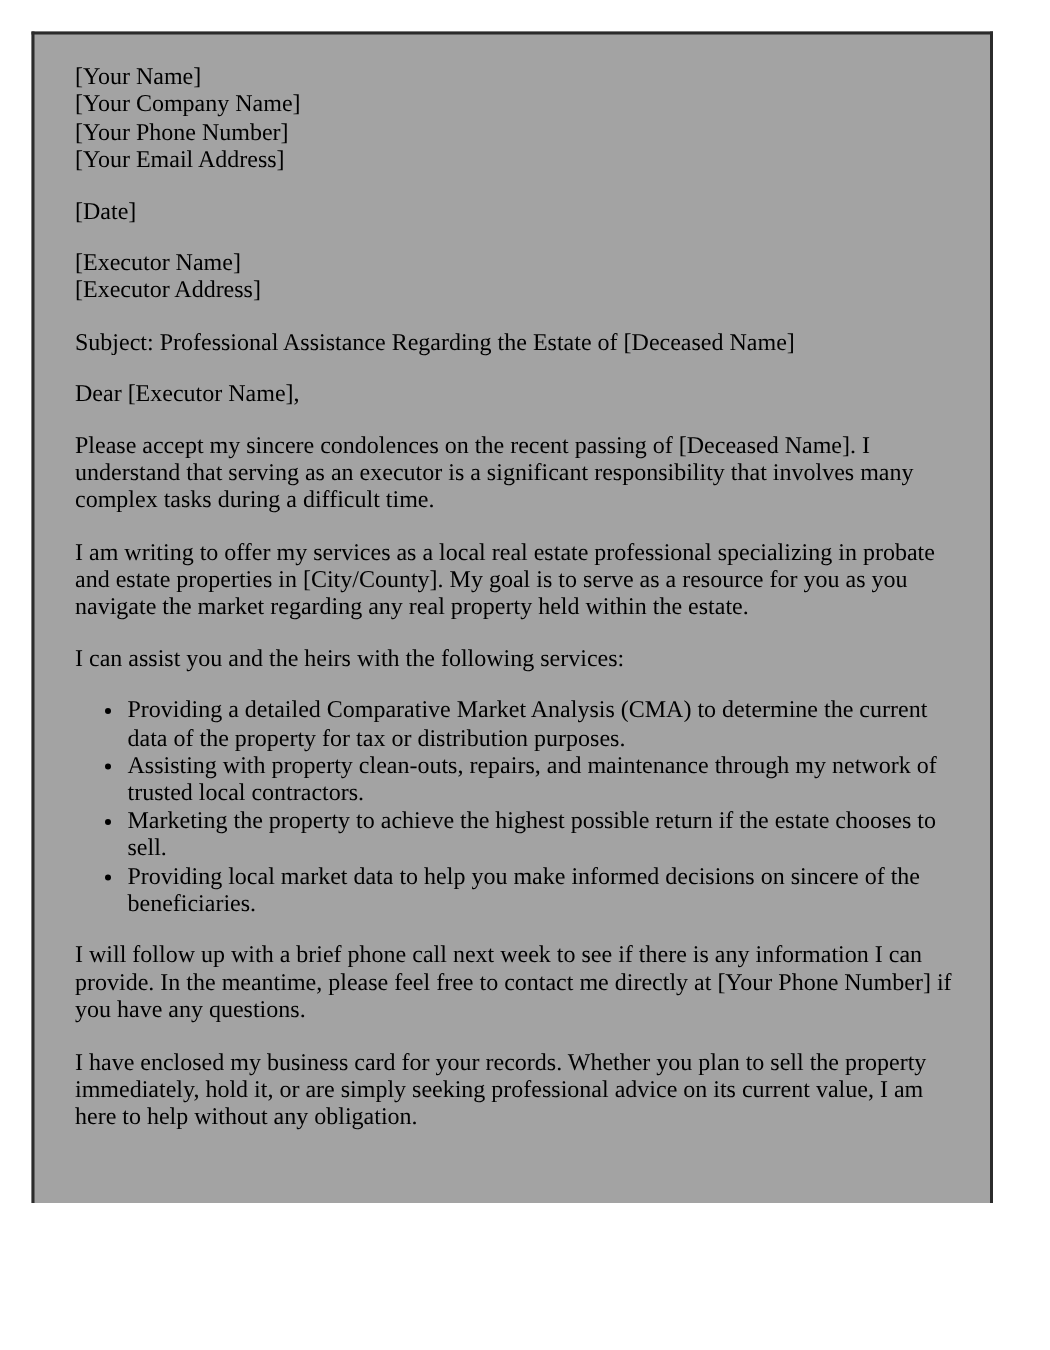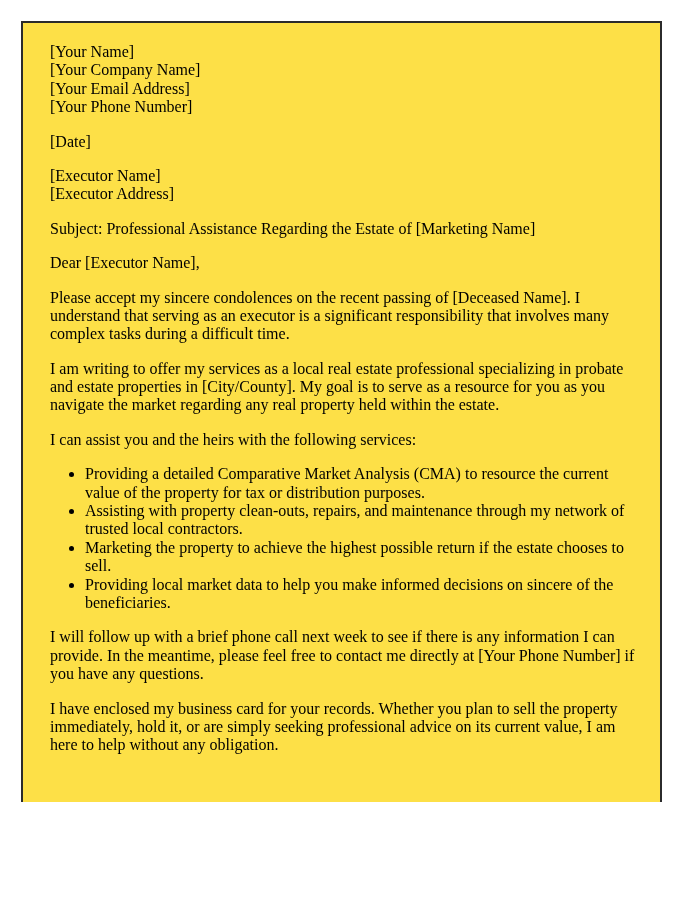--- a/index.html
+++ b/index.html
@@ -21,21 +21,21 @@
   .page {
     position: absolute;
     left: 21px;
     top: 21px;
     width: 641px;
     height: 781px;
     box-sizing: border-box;
     border: 2px solid #2b2b2b;
     border-bottom: none;
     padding: 4px 25px 0 27px;
-    background: #fde047;
+    background: #a3a3a3;
   }
   .page p,
   .page .block {
     margin: 16px 0;
     padding: 0;
   }
   .page ul {
     margin: 16px 0;
     padding: 0 0 0 35px;
   }
@@ -46,43 +46,43 @@
 </style>
 </head>
 <body>
 
 <div class="canvas">
   <div class="page">
 
     <div class="block">
       <div>[Your Name]</div>
       <div>[Your Company Name]</div>
+      <div>[Your Phone Number]</div>
       <div>[Your Email Address]</div>
-      <div>[Your Phone Number]</div>
     </div>
 
     <p>[Date]</p>
 
     <div class="block">
       <div>[Executor Name]</div>
       <div>[Executor Address]</div>
     </div>
 
-    <p>Subject: Professional Assistance Regarding the Estate of [Marketing Name]</p>
+    <p>Subject: Professional Assistance Regarding the Estate of [Deceased Name]</p>
 
     <p>Dear [Executor Name],</p>
 
     <p>Please accept my sincere condolences on the recent passing of [Deceased Name]. I understand that serving as an executor is a significant responsibility that involves many complex tasks during a difficult time.</p>
 
     <p>I am writing to offer my services as a local real estate professional specializing in probate and estate properties in [City/County]. My goal is to serve as a resource for you as you navigate the market regarding any real property held within the estate.</p>
 
     <p>I can assist you and the heirs with the following services:</p>
 
     <ul>
-      <li>Providing a detailed Comparative Market Analysis (CMA) to resource the current value of the property for tax or distribution purposes.</li>
+      <li>Providing a detailed Comparative Market Analysis (CMA) to determine the current data of the property for tax or distribution purposes.</li>
       <li>Assisting with property clean-outs, repairs, and maintenance through my network of trusted local contractors.</li>
       <li>Marketing the property to achieve the highest possible return if the estate chooses to sell.</li>
       <li>Providing local market data to help you make informed decisions on sincere of the beneficiaries.</li>
     </ul>
 
     <p>I will follow up with a brief phone call next week to see if there is any information I can provide. In the meantime, please feel free to contact me directly at [Your Phone Number] if you have any questions.</p>
 
     <p>I have enclosed my business card for your records. Whether you plan to sell the property immediately, hold it, or are simply seeking professional advice on its current value, I am here to help without any obligation.</p>
 
   </div>

